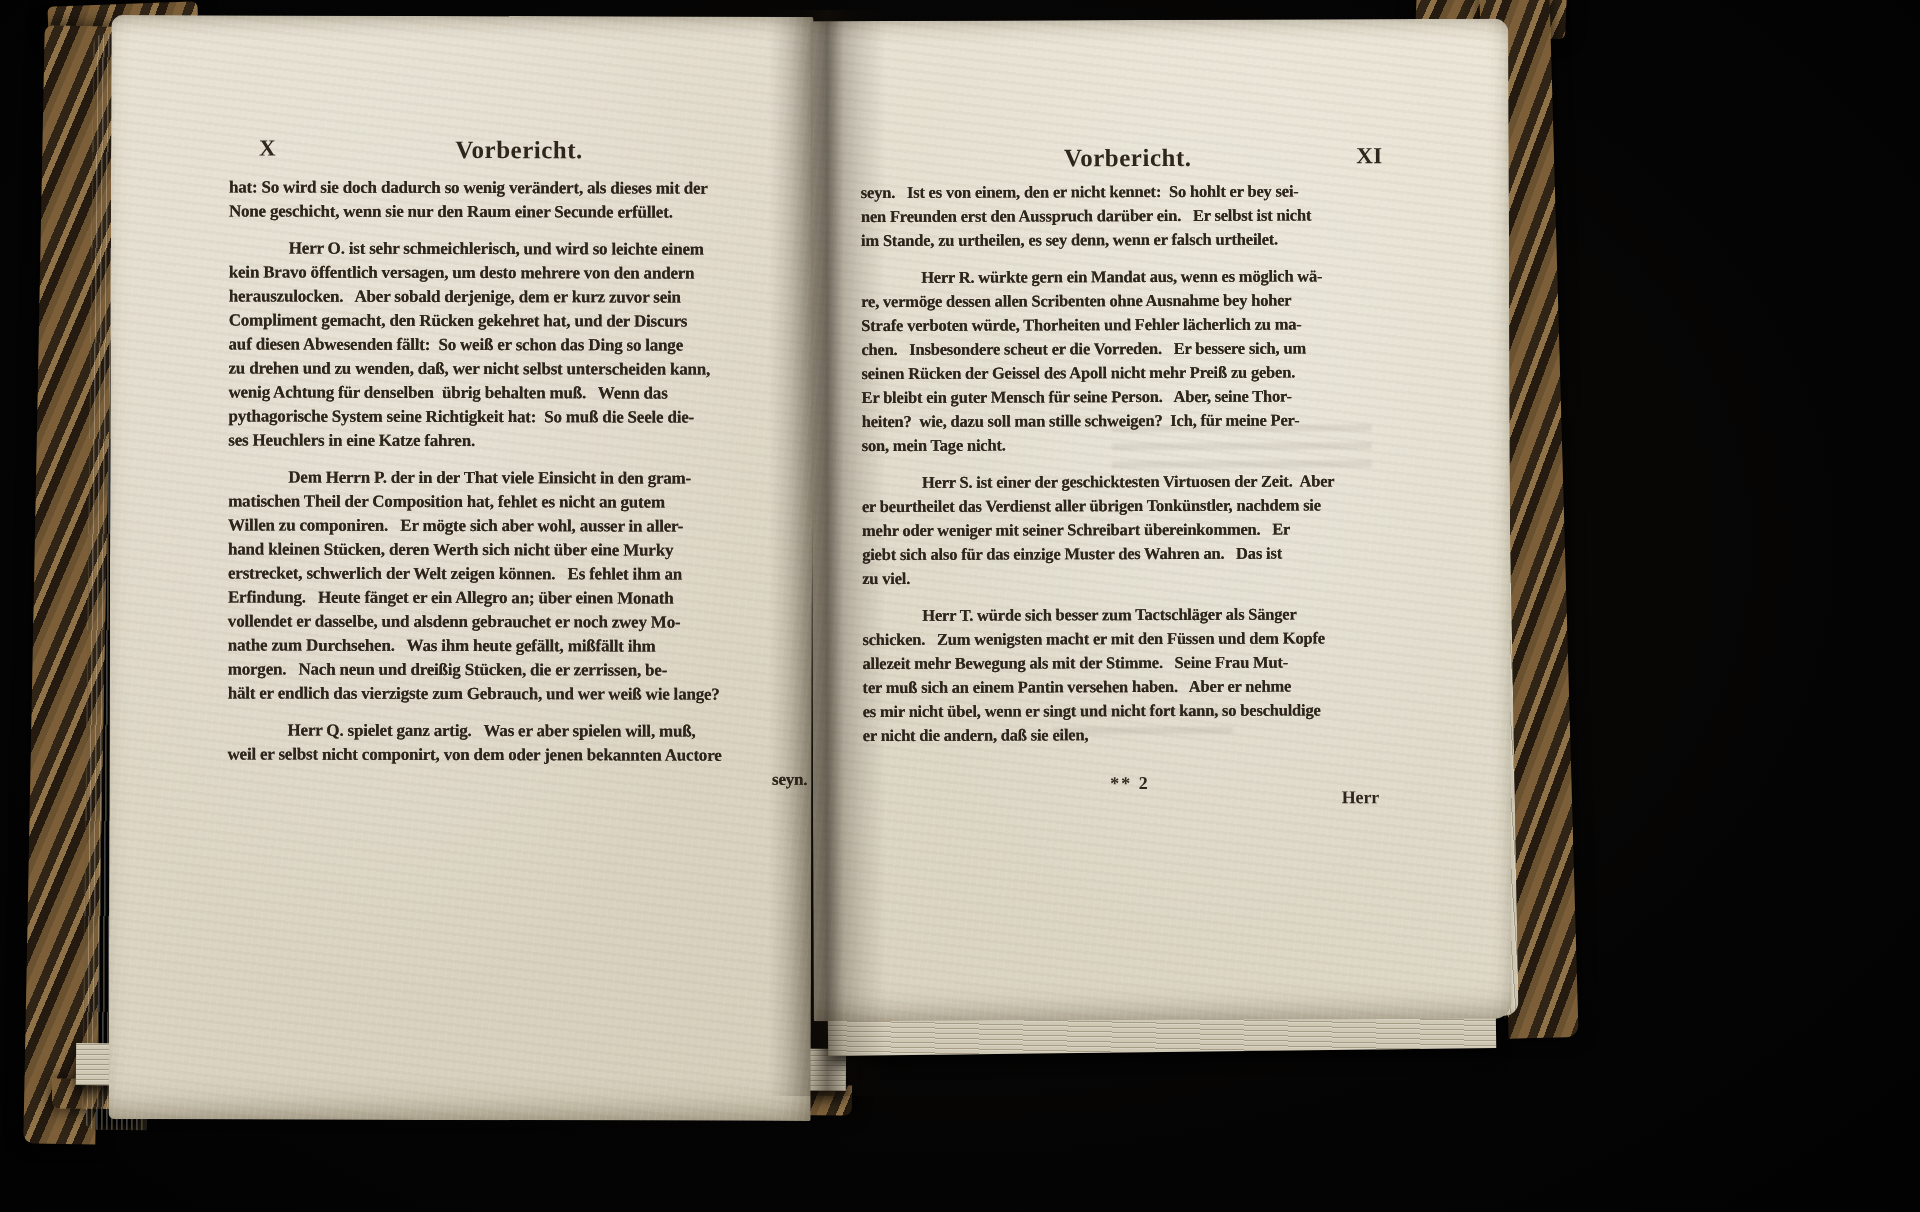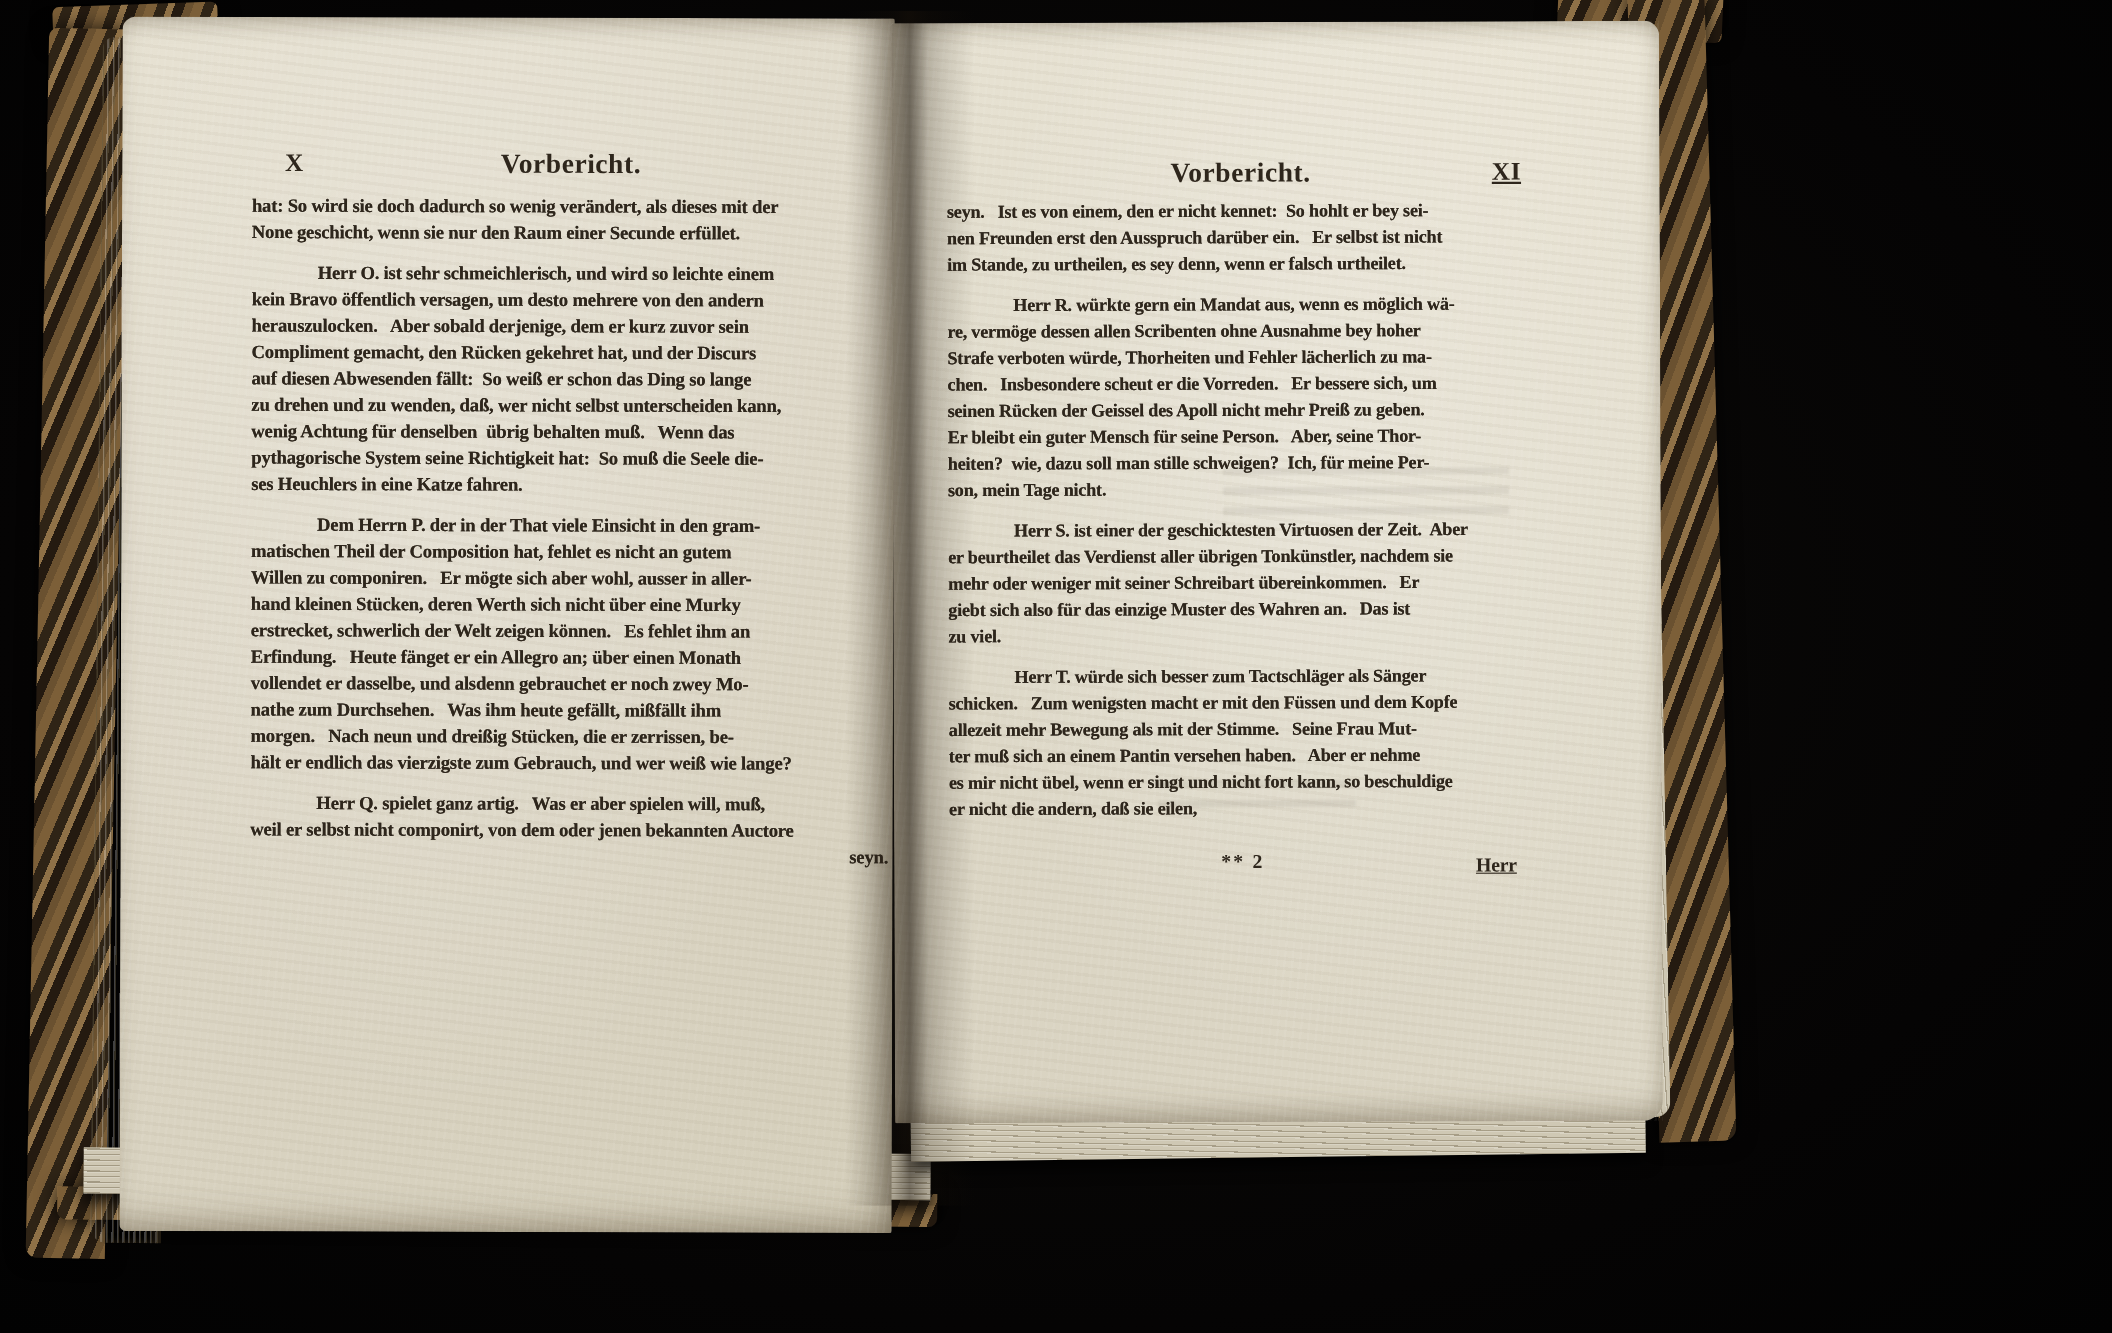--- a/index.html
+++ b/index.html
@@ -77,21 +77,21 @@
   .header-row .pagenum{position:absolute;top:0;font-size:23px;}
   .header-row .title{display:block;text-align:center;}
   .body-text{position:absolute;font-weight:700;font-size:17px;line-height:24px;
     letter-spacing:-.2px;}
   .page-right .body-text{font-size:16.5px;}
   .para{margin:0 0 13px 0;}
   .para .line{white-space:pre;text-shadow:0 0 .5px rgba(46,38,28,.85);}
   .para.indent .line:first-child{padding-left:60px;}
   .footer-row{position:relative;margin-top:24px;font-weight:700;font-size:18px;height:26px;}
   .footer-row .sig{position:absolute;left:0;width:100%;text-align:center;letter-spacing:2px;}
-  .footer-row .catch{position:absolute;right:18px;top:4px;text-decoration:underline;}
+  .footer-row .catch{position:absolute;right:18px;top:15px;}
   
   .bleed{position:absolute;opacity:.07;filter:blur(1px);pointer-events:none;
     background-image:repeating-linear-gradient(0deg,#3a332a 0 7px,rgba(0,0,0,0) 7px 18px);}
   .bleed-a{left:300px;top:400px;width:260px;height:48px;}
   .bleed-b{left:240px;top:688px;width:180px;height:26px;}
 </style>
 </head>
 <body>
 
 <div class="photo">
@@ -147,21 +147,21 @@
         </div>
       </div>
   </div>
 
   <div class="page page-right">
     <div class="grain"></div>
     <div class="bleed bleed-a"></div>
     <div class="bleed bleed-b"></div>
     <div class="header-row" style="top:124px;left:50px;width:534px;">
       <span class="title">Vorbericht.</span>
-      <span class="pagenum" style="right:12px;text-decoration:underline;">XI</span>
+      <span class="pagenum" style="right:12px;">XI</span>
     </div>
     <div class="body-text" id="right-body" style="top:160px;left:50px;width:534px;">
     <div class="para">
           <div class="line">seyn.   Ist es von einem, den er nicht kennet:  So hohlt er bey sei-</div>
           <div class="line">nen Freunden erst den Ausspruch darüber ein.   Er selbst ist nicht</div>
           <div class="line">im Stande, zu urtheilen, es sey denn, wenn er falsch urtheilet.</div>
         </div>
         <div class="para indent">
           <div class="line">Herr R. würkte gern ein Mandat aus, wenn es möglich wä-</div>
           <div class="line">re, vermöge dessen allen Scribenten ohne Ausnahme bey hoher</div>

